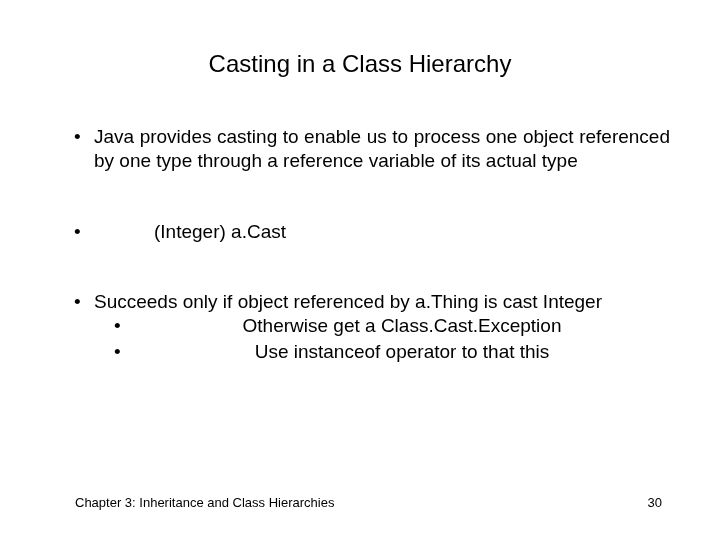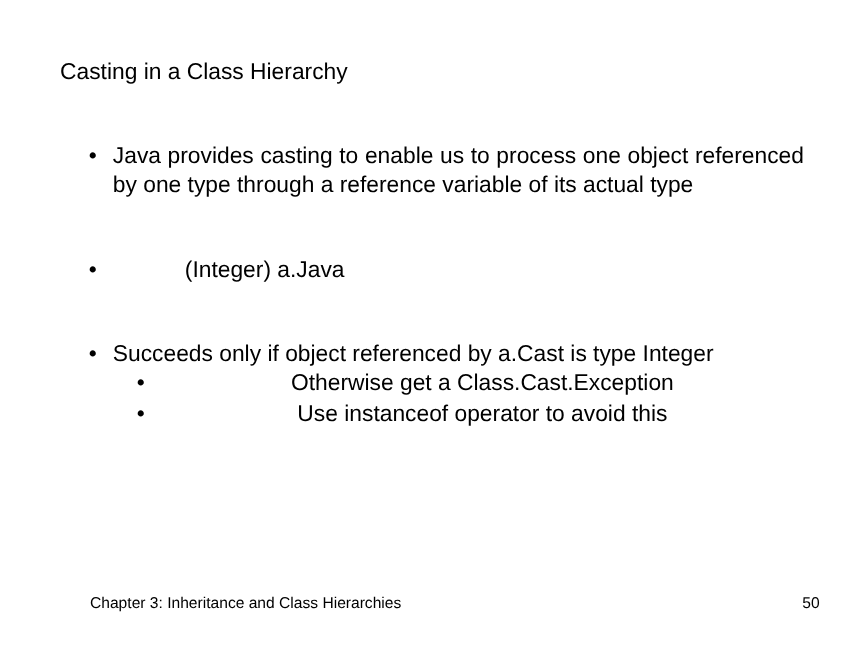--- a/index.html
+++ b/index.html
@@ -10,21 +10,22 @@
     body {
       width: 720px;
       height: 540px;
       background: #ffffff;
       font-family: Arial, Helvetica, sans-serif;
       color: #000000;
       position: relative;
       padding: 50px 50px 40px 50px;
     }
     .title {
-      font-size: 19px;
+      font-size: 24px;
+      text-align: center;
       margin-bottom: 42px;
       font-weight: normal;
     }
     .content {
       font-size: 19px;
       line-height: 1.25;
     }
     ul.outer {
       list-style: none;
       padding-left: 24px;
@@ -59,43 +60,43 @@
     ul.inner > li::before {
       content: "•";
       position: absolute;
       left: 0;
       top: 0;
     }
     .footer {
       position: absolute;
       bottom: 30px;
       left: 75px;
-      right: 37px;
+      right: 58px;
       display: flex;
       justify-content: space-between;
       font-size: 13px;
     }
   </style>
 </head>
 <body>
 
 <h1 class="title">Casting in a Class Hierarchy</h1>
 
 <div class="content">
   <ul class="outer">
     <li>Java provides casting to enable us to process one object referenced by one type through a reference variable of its actual type</li>
     <li>
-      <div class="indented-code">(Integer) a.Java</div>
+      <div class="indented-code">(Integer) a.Cast</div>
     </li>
     <li>
-      <span>Succeeds only if object referenced by a.Cast is type Integer</span>
+      <span>Succeeds only if object referenced by a.Thing is cast Integer</span>
       <ul class="inner">
         <li>Otherwise get a Class.Cast.Exception</li>
-        <li>Use instanceof operator to avoid this</li>
+        <li>Use instanceof operator to that this</li>
       </ul>
     </li>
   </ul>
 </div>
 
 <div class="footer">
   <span>Chapter 3: Inheritance and Class Hierarchies</span>
-  <span>50</span>
+  <span>30</span>
 </div>
 
 </body></html>

